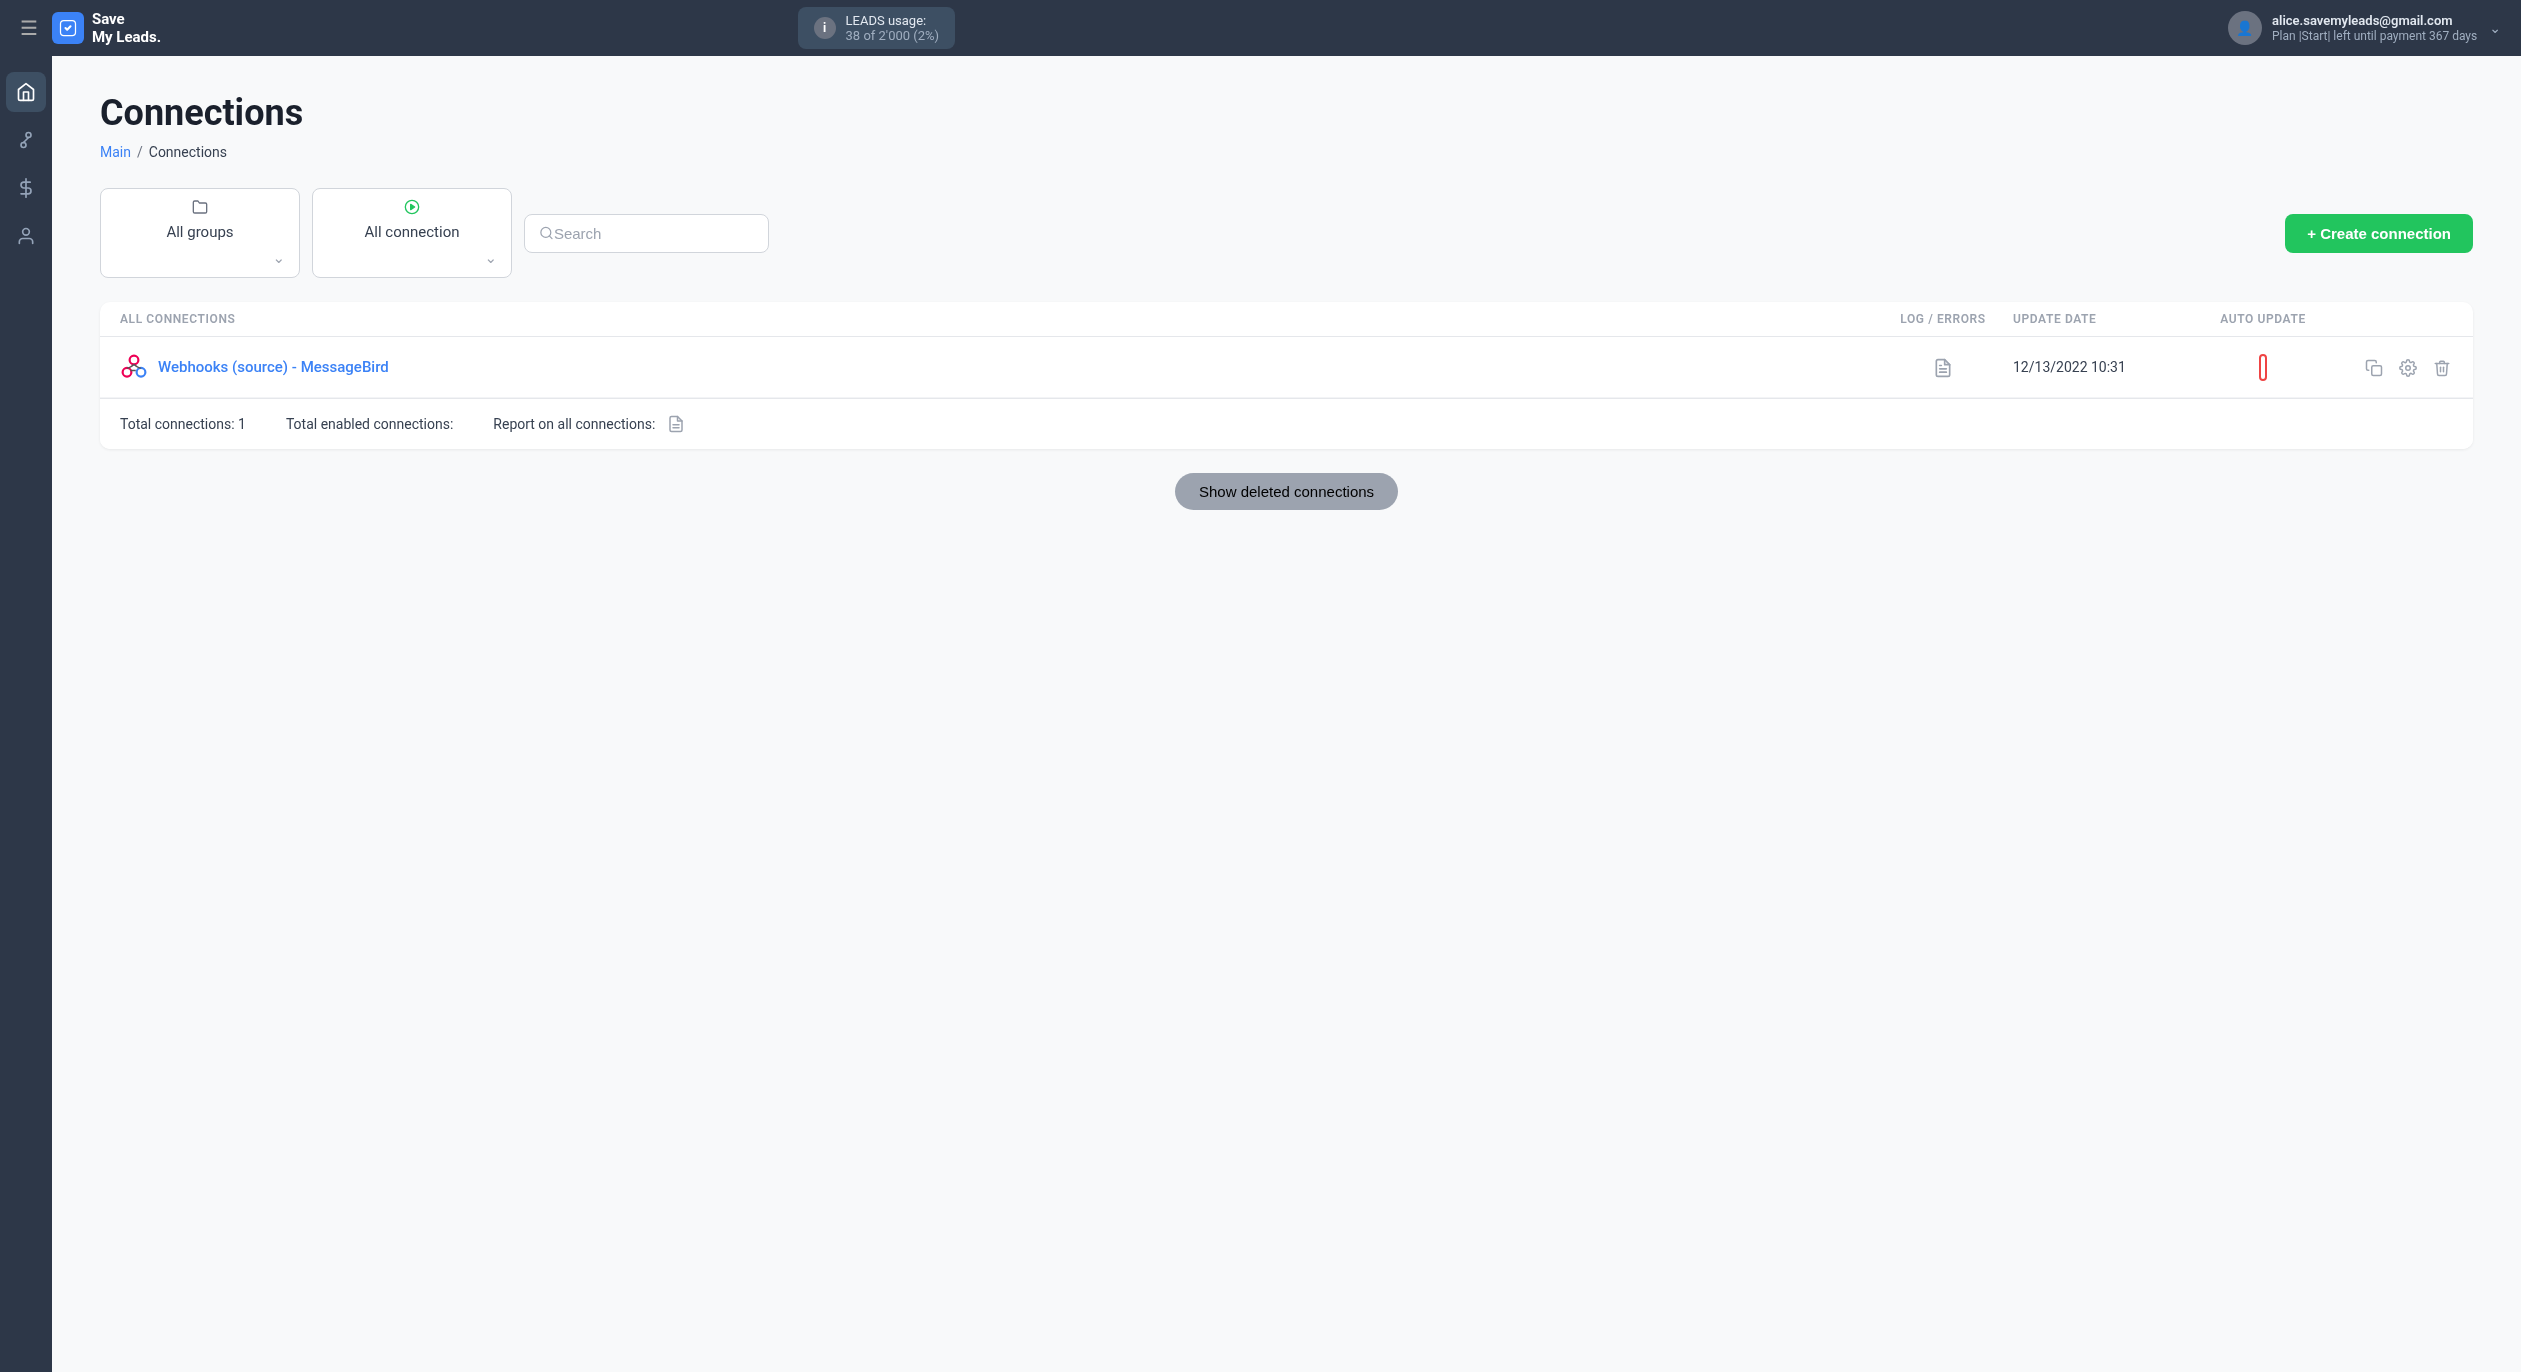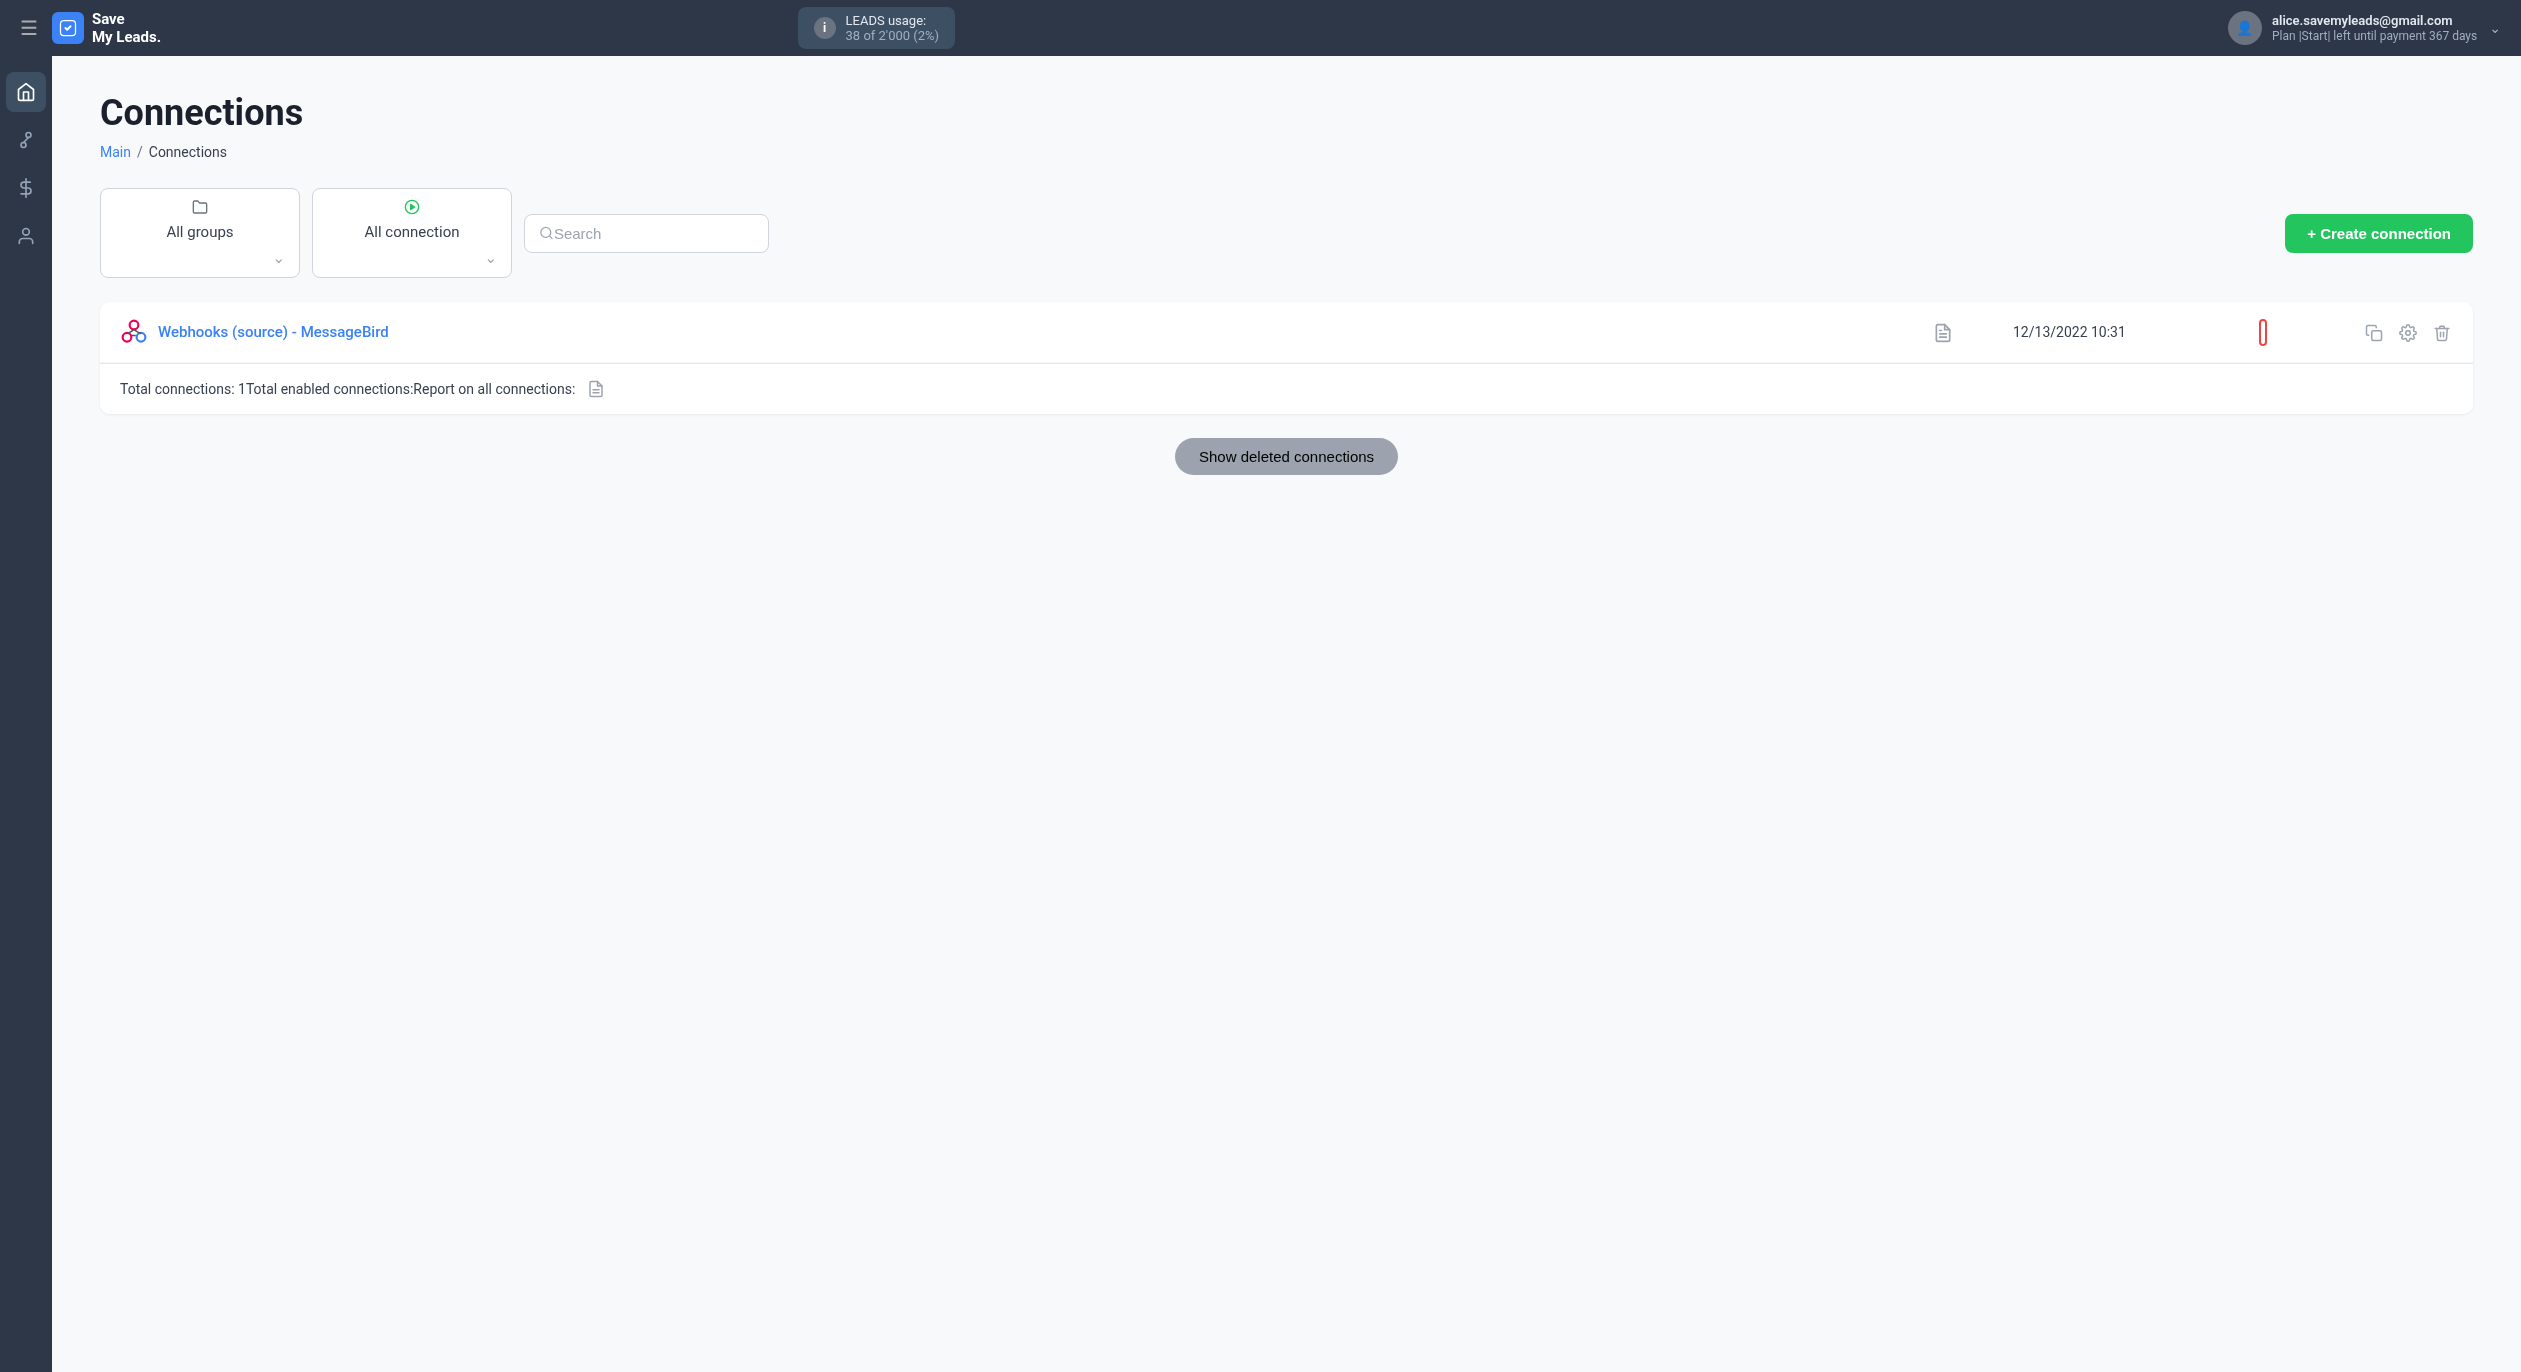--- a/index.html
+++ b/index.html
@@ -201,20 +201,21 @@
 
     
     .row-actions { display: flex; align-items: center; gap: 12px; justify-content: flex-end; }
     .row-action-btn { color: #9ca3af; cursor: pointer; font-size: 17px; background: none; border: none; padding: 2px; }
 
     
     .table-footer {
       padding: 16px 20px;
       display: flex;
       align-items: center;
+      gap: 40px;
       font-size: 14px;
       color: #374151;
       border-top: 1px solid #e5e7eb;
       background: white;
     }
     .footer-stat { display: flex; align-items: center; gap: 6px; }
 
     
     .show-deleted-container { display: flex; justify-content: center; margin-top: 24px; }
     .show-deleted-btn {
@@ -335,20 +336,27 @@
           <circle cx="11" cy="11" r="8"></circle>
             <line x1="21" y1="21" x2="16.65" y2="16.65"></line>
         </svg>
         <input type="text" placeholder="Search" style="">
       </div>
 
       <button class="create-btn">+ Create connection</button>
     </div>
 
     <div class="table-container">
+      <div class="table-header">
+        <div class="table-header-cell">ALL CONNECTIONS</div>
+        <div class="table-header-cell center">LOG / ERRORS</div>
+        <div class="table-header-cell">UPDATE DATE</div>
+        <div class="table-header-cell center">AUTO UPDATE</div>
+        <div class="table-header-cell"></div>
+      </div>
 
       <div class="table-row">
         <div class="connection-name">
 
           <svg width="28" height="28" viewBox="0 0 32 32">
             <circle cx="8" cy="22" r="5" fill="none" stroke="#e05" stroke-width="2.5"></circle>
             <circle cx="24" cy="22" r="5" fill="none" stroke="#3b82f6" stroke-width="2.5"></circle>
             <circle cx="16" cy="8" r="5" fill="none" stroke="#e05" stroke-width="2.5"></circle>
             <path d="M16 13 Q10 18 8 17" stroke="#555" stroke-width="1.5" fill="none"></path>
             <path d="M16 13 Q22 18 24 17" stroke="#555" stroke-width="1.5" fill="none"></path>

